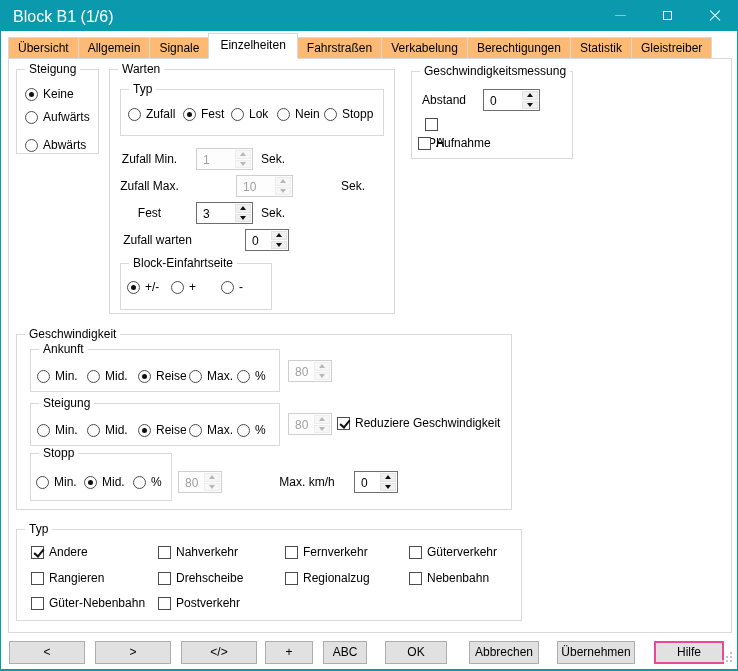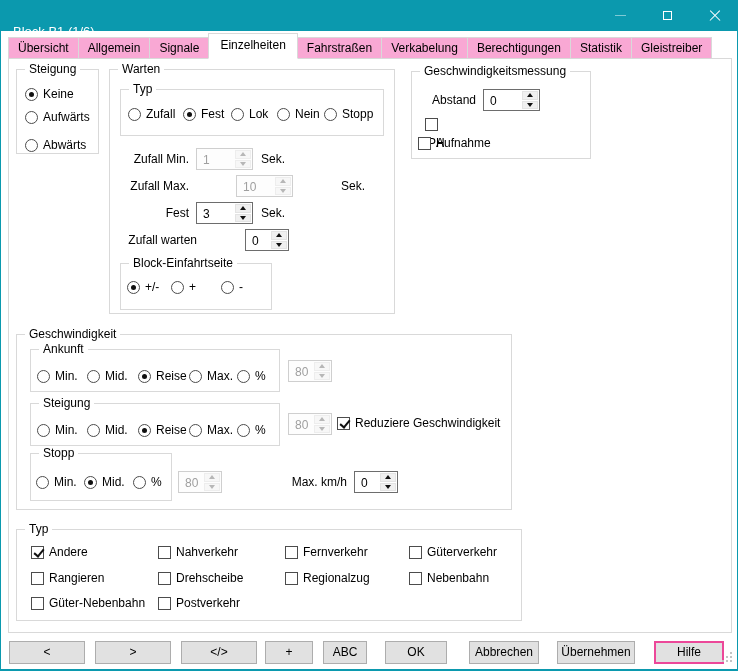--- a/index.html
+++ b/index.html
@@ -4,33 +4,33 @@
 <style>
   * { box-sizing: border-box; margin: 0; padding: 0; }
   html,body { width:738px; height:671px; }
   body { font-family:"Liberation Sans","DejaVu Sans",sans-serif; font-size:12px; color:#000; background:#fff; }
 
   .window { position:relative; width:738px; height:671px; background:#fff;
             border-left:1px solid #0b99ae; border-right:1px solid #0b99ae; border-bottom:2px solid #0b99ae; overflow:hidden; }
 
   
   .titlebar { position:absolute; left:-1px; top:0; width:738px; height:31px; background:#0b99ae; }
-  .title { position:absolute; left:13px; top:8px; color:#fff; font-size:13px; white-space:nowrap;margin-top:16px; }
+  .title { position:absolute; left:13px; top:8px; color:#fff; font-size:16px; white-space:nowrap; }
   .winbtns { position:absolute; right:0; top:0; height:31px; display:flex; }
   .winbtn { width:47px; height:31px; display:flex; align-items:center; justify-content:center; }
   .glyph-min { width:11px; height:1px; background:rgba(255,255,255,.48); }
   .glyph-max { width:9px; height:9px; border:1px solid #fff; }
   .glyph-close { position:relative; width:14px; height:14px; }
   .glyph-close::before, .glyph-close::after { content:""; position:absolute; left:0; top:6.3px; width:14px; height:1.4px; background:#fff; }
   .glyph-close::before { transform:rotate(45deg); }
   .glyph-close::after { transform:rotate(-45deg); }
 
   
   .tabstrip { position:absolute; left:7px; top:33px; height:26px; display:flex; align-items:flex-end; z-index:3; }
-  .tab { height:22px; line-height:20px; padding:0 9px; background:#f9a8d4; border:1px solid #d9d9d9; margin-right:-1px; white-space:nowrap; }
+  .tab { height:22px; line-height:20px; padding:0 9px; background:#fdba74; border:1px solid #d9d9d9; margin-right:-1px; white-space:nowrap; }
   .tab.active { height:26px; line-height:23px; padding:0 11px; background:#fff; border-bottom:1px solid #fff; position:relative; z-index:4; }
 
   
   .page { position:absolute; left:7px; top:58px; width:724px; height:575px; border:1px solid #d9d9d9; background:#fff; }
 
   .group { position:absolute; border:1px solid #d9d9d9; background:#fff; }
   .legend { position:absolute; top:-8px; left:8px; background:#fff; padding:0 4px; line-height:15px; white-space:nowrap; }
 
   
   .opt { display:flex; align-items:center; gap:5px; white-space:nowrap; }
@@ -51,21 +51,21 @@
   .arr-dn { width:0; height:0; border-left:3px solid transparent; border-right:3px solid transparent; border-top:4px solid #111; }
   .spinner.disabled { border-color:#cfcfcf; background:#fdfdfd; }
   .spinner.disabled .val { color:#9f9f9f; }
   .spinner.disabled .spin-btn { background:#f7f7f7; border-color:#ededed; }
   .spinner.disabled .arr-up { border-bottom-color:#b7b7b7; }
   .spinner.disabled .arr-dn { border-top-color:#b7b7b7; }
   .w57 { width:57px; } .w44 { width:44px; }
 
   
   .wrow { position:absolute; display:flex; align-items:center; height:22px; }
-  .wlabel { width:79px; text-align:right; margin-right:7px; white-space:nowrap; }
+  .wlabel { width:79px; text-align:center; margin-right:7px; white-space:nowrap; }
   .unit { margin-left:8px; white-space:nowrap; }
 
   
   .btn { position:absolute; top:641px; height:23px; background:#e1e1e1; border:1px solid #adadad;
          text-align:center; line-height:20px; white-space:nowrap; }
   .btn.focused { border:2px solid #ec4899; line-height:18px; }
 
   .grip { position:absolute; right:5px; bottom:7px; width:2px; height:2px; background:#c3c3c3;
           box-shadow: -8px 0 #c3c3c3, -4px 0 #c3c3c3, 0 -4px #c3c3c3, 0 -8px #c3c3c3, -4px -4px #c3c3c3; }
 </style>
@@ -220,21 +220,21 @@
           <span class="radio"></span>
           <span>+</span>
         </label>
         <label class="opt opt-abs" style="left:100px; top:16px;">
           <span class="radio"></span>
           <span>-</span>
         </label>
       </div>
     </div>
 
-    <div class="group" style="left:402px; top:12px; width:180px; height:88px;">
+    <div class="group" style="left:402px; top:12px; width:162px; height:88px;">
       <span class="legend">Geschwindigkeitsmessung</span>
       <div class="wrow" style="left:0; top:17px;">
         <span class="wlabel" style="width:64px;">Abstand</span>
         <div class="spinner w57">
           <span class="val">0</span>
           <span class="spin">
               <span class="spin-btn">
                 <i class="arr-up"></i>
               </span>
               <span class="spin-btn">

